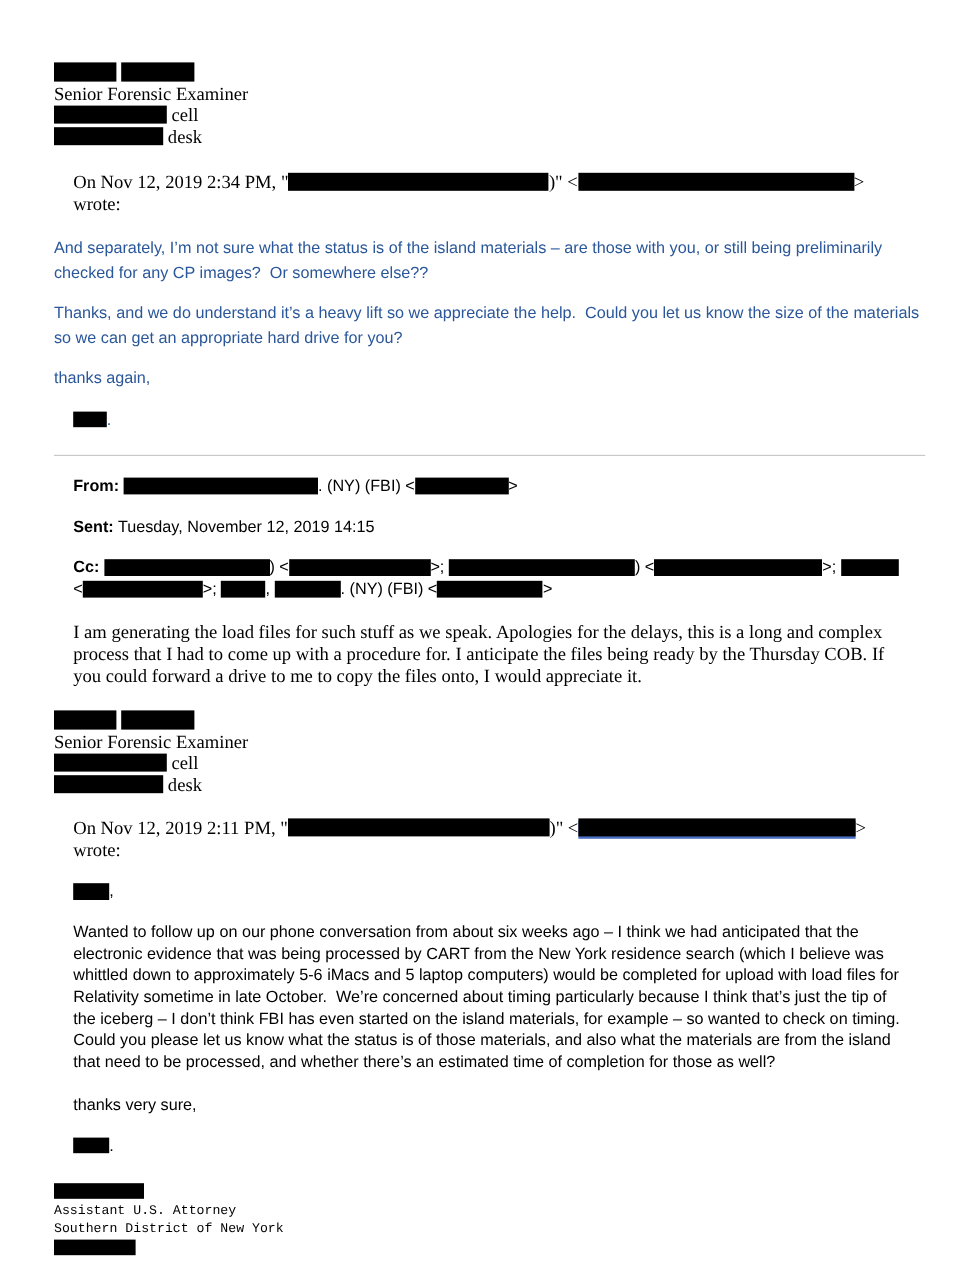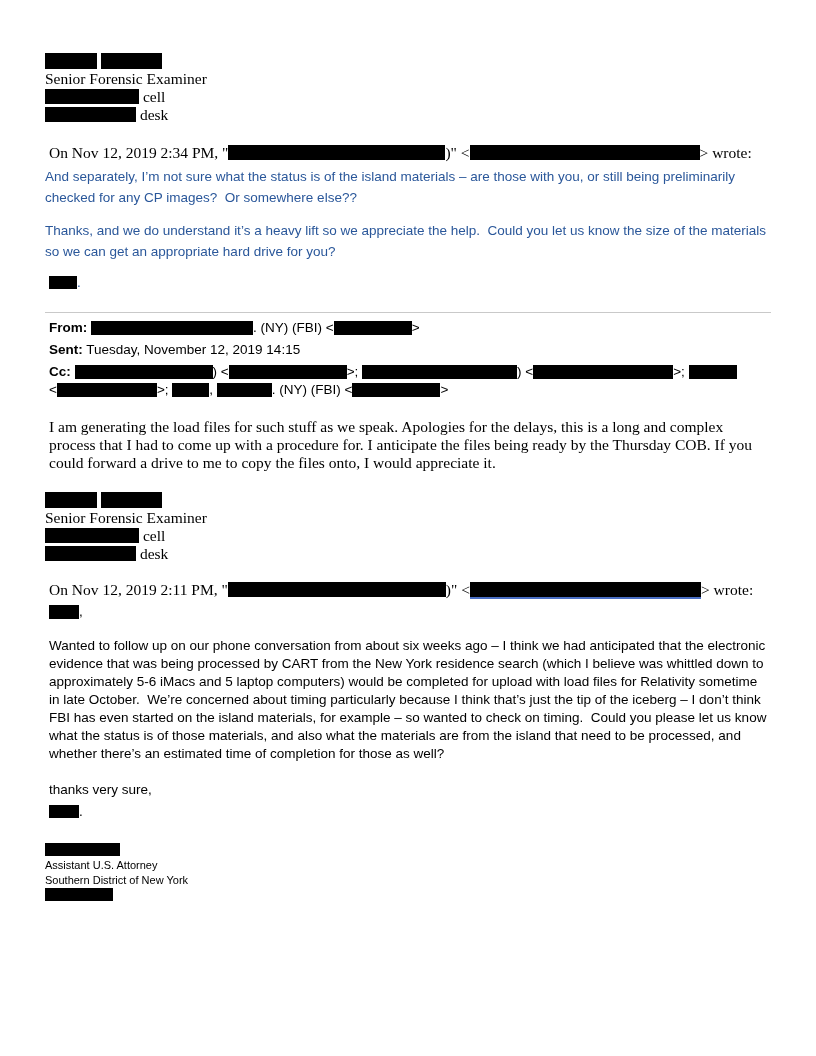--- a/index.html
+++ b/index.html
@@ -6,24 +6,24 @@
   html, body { margin: 0; padding: 0; background: #ffffff; }
   body {
     width: 816px; height: 1056px;
     padding: 52px 45px 0 45px;
     font-family: "Liberation Serif", serif;
     color: #000;
     overflow: hidden;
   }
   .serif { font-family: "Liberation Serif", serif; font-size: 15.5px; line-height: 18px; }
   .sans  { font-family: "Liberation Sans", sans-serif; font-size: 13.5px; line-height: 18px; }
-  .small { font-family: Liberation Sans, sans-serif; font-size: 11px;  line-height: 15px; }
+  .small { font-family: Liberation Mono, monospace; font-size: 11px;  line-height: 15px; }
   .blue  { color: #2A579A; }
   .bluepara { line-height: 21px; white-space: pre-wrap; margin: 0 0 12px 0; }
-  p { margin: 4px; white-space: pre-wrap; }
+  p { margin: 16px; white-space: pre-wrap; }
 
   .redact {
     display: inline-block;
     background: #000;
     vertical-align: -3px;
   }
   .r16 { height: 16px; vertical-align: -3px; }
   .r15 { height: 15px; vertical-align: -2px; }
   .r14 { height: 14px; vertical-align: -3px; }
   .r13 { height: 13px; vertical-align: -2px; }
@@ -46,20 +46,21 @@
   <div class="sigline">Senior Forensic Examiner</div>
   <div class="sigline"><span class="redact r15" style="width:94px"></span> <span>cell</span></div>
   <div class="sigline"><span class="redact r15" style="width:91px"></span> <span>desk</span></div>
 </div>
 
 <p class="serif" style="margin-top:20px"><span>On Nov 12, 2019 2:34 PM, "</span><span class="redact r15" style="width:217px"></span><span>)" &lt;</span><span class="redact r15" style="width:230px"></span><span>&gt; wrote:</span></p>
 
 <div class="sans blue" style="margin-top:2px">
   <p class="bluepara">And separately, I’m not sure what the status is of the island materials – are those with you, or still being preliminarily checked for any CP images?  Or somewhere else??</p>
   <p class="bluepara">Thanks, and we do understand it’s a heavy lift so we appreciate the help.  Could you let us know the size of the materials so we can get an appropriate hard drive for you?</p>
+  <p class="bluepara" style="margin-bottom:0">thanks again,</p>
   <p><span class="redact r13" style="width:28px"></span><span>.</span></p>
 </div>
 
 <hr class="hr">
 
 <div class="sans hdr">
   <p><b>From:</b> <span class="redact r14" style="width:162px"></span><span>. (NY) (FBI) &lt;</span><span class="redact r14" style="width:78px"></span><span>&gt;</span></p>
   <p><b>Sent:</b> <span>Tuesday, November 12, 2019 14:15</span></p>
   <p><b>Cc:</b> <span class="redact r14" style="width:138px"></span><span>) &lt;</span><span class="redact r14" style="width:118px"></span><span>&gt;; </span><span class="redact r14" style="width:155px"></span><span>) &lt;</span><span class="redact r14" style="width:140px"></span><span>&gt;; </span><span class="redact r14" style="width:48px"></span><br><span>&lt;</span><span class="redact r14" style="width:100px"></span><span>&gt;; </span><span class="redact r14" style="width:37px"></span><span>, </span><span class="redact r14" style="width:55px"></span><span>. (NY) (FBI) &lt;</span><span class="redact r14" style="width:88px"></span><span>&gt;</span></p>
 </div>

